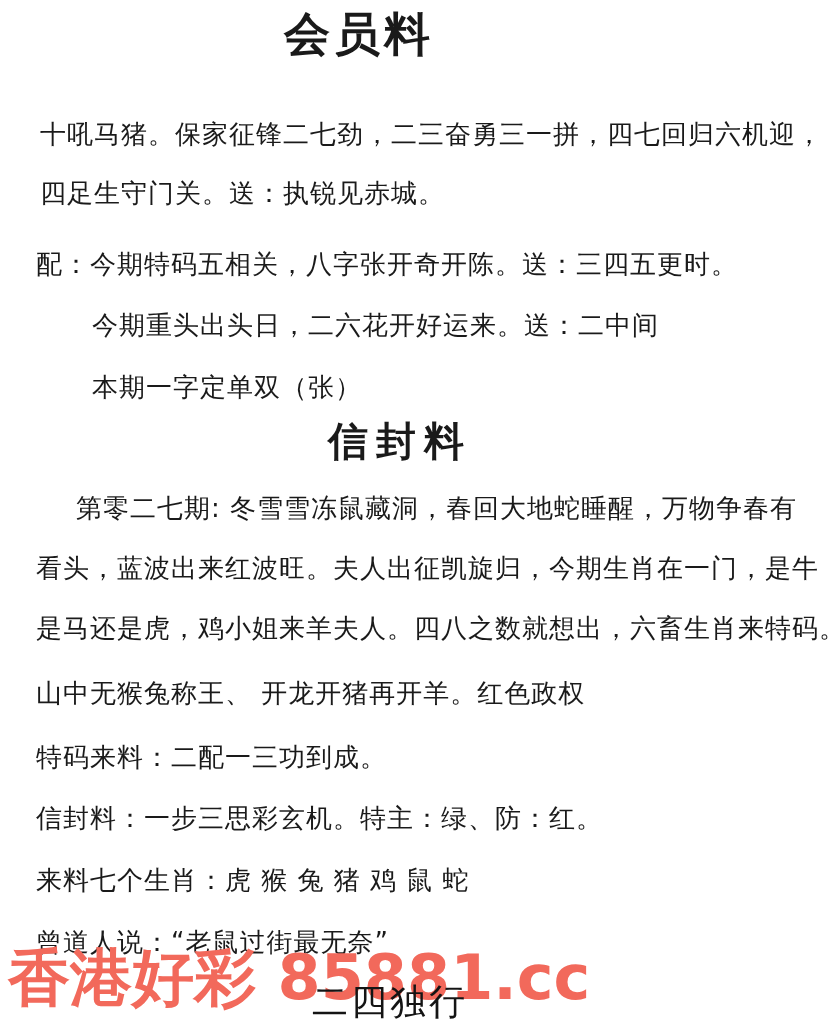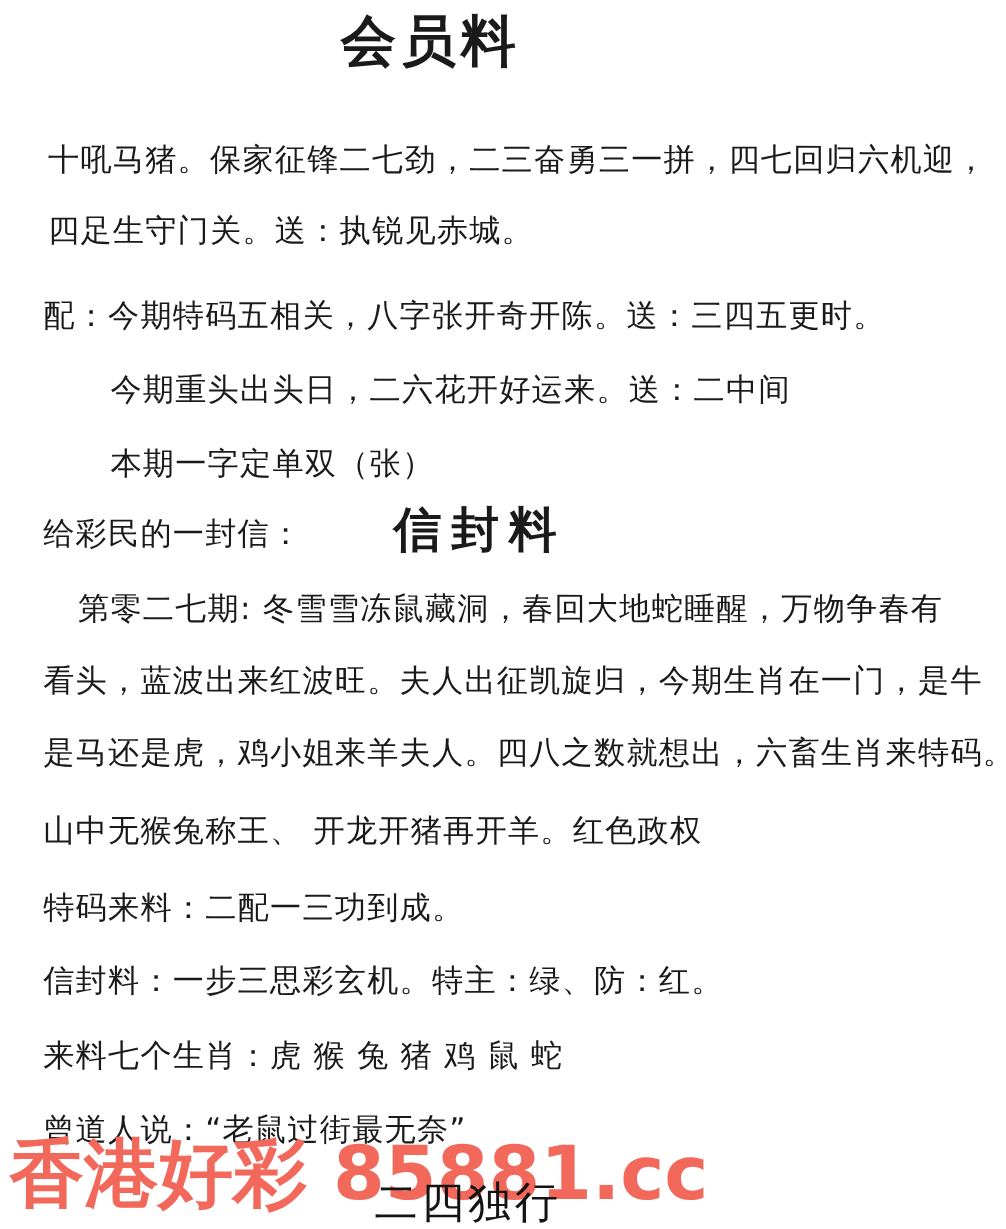--- a/index.html
+++ b/index.html
@@ -67,24 +67,23 @@
 <div id="page">
 
   <div class="doc-title">会员料</div>
 
   <div class="ln" style="left:40px; top:118px;">十吼马猪。保家征锋二七劲，二三奋勇三一拼，四七回归六机迎，</div>
   <div class="ln" style="left:40px; top:177px;">四足生守门关。送：执锐见赤城。</div>
   <div class="ln" style="left:36px; top:248px;">配：今期特码五相关，八字张开奇开陈。送：三四五更时。</div>
   <div class="ln" style="left:92px; top:309px;">今期重头出头日，二六花开好运来。送：二中间</div>
   <div class="ln" style="left:92px; top:371px;">本期一字定单双（张）</div>
 
-  <div class="ln" style="left:36px; top:429px;">给彩民的一封信：</div>
   <div class="env-heading">信封料</div>
 
-  <div class="ln" style="left:65px; top:492px;">第零二七期: 冬雪雪冻鼠藏洞，春回大地蛇睡醒，万物争春有</div>
+  <div class="ln" style="left:76px; top:492px;">第零二七期: 冬雪雪冻鼠藏洞，春回大地蛇睡醒，万物争春有</div>
   <div class="ln" style="left:36px; top:552px;">看头，蓝波出来红波旺。夫人出征凯旋归，今期生肖在一门，是牛</div>
   <div class="ln" style="left:36px; top:612px;">是马还是虎，鸡小姐来羊夫人。四八之数就想出，六畜生肖来特码。</div>
   <div class="ln" style="left:36px; top:677px;">山中无猴兔称王、 开龙开猪再开羊。红色政权</div>
   <div class="ln" style="left:36px; top:741px;">特码来料：二配一三功到成。</div>
   <div class="ln" style="left:36px; top:802px;">信封料：一步三思彩玄机。特主：绿、防：红。</div>
   <div class="ln" style="left:36px; top:864px;">来料七个生肖：虎 猴 兔 猪 鸡 鼠 蛇</div>
   <div class="ln" style="left:36px; top:926px;">曾道人说：“老鼠过街最无奈”</div>
 
   <div class="watermark">香港好彩  85881.cc</div>
   <div class="overlay-note">二四独行</div>

